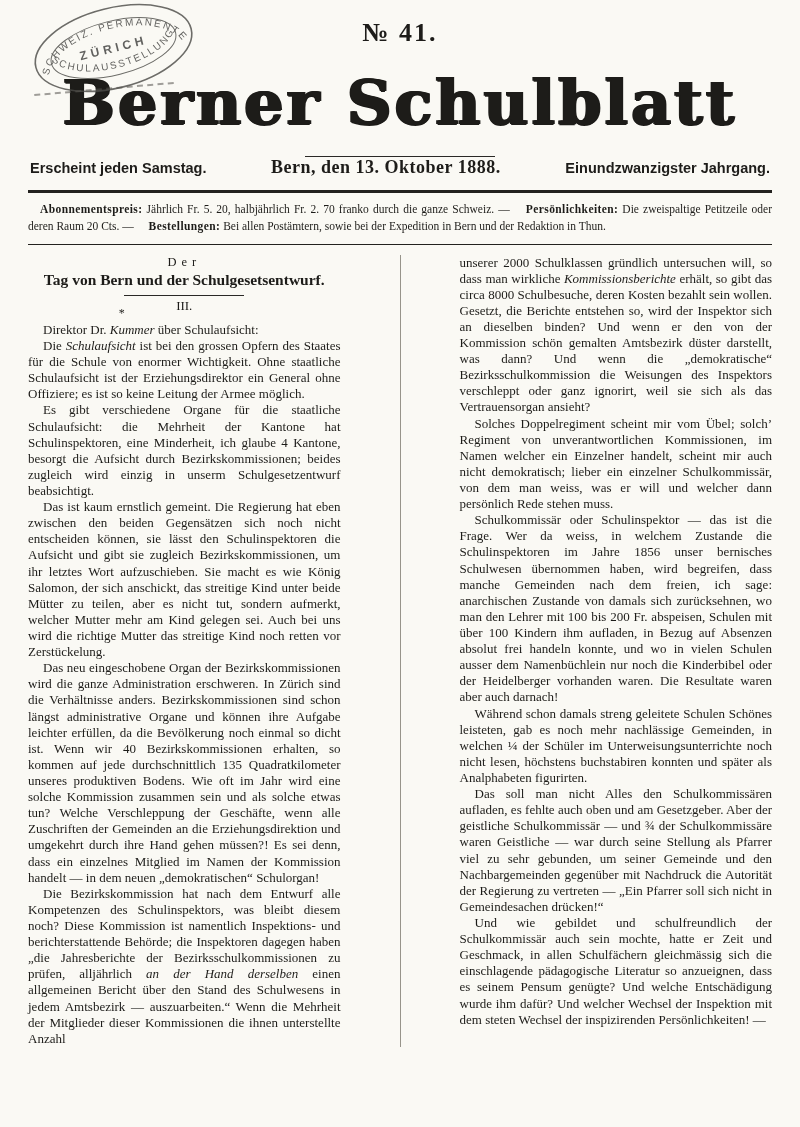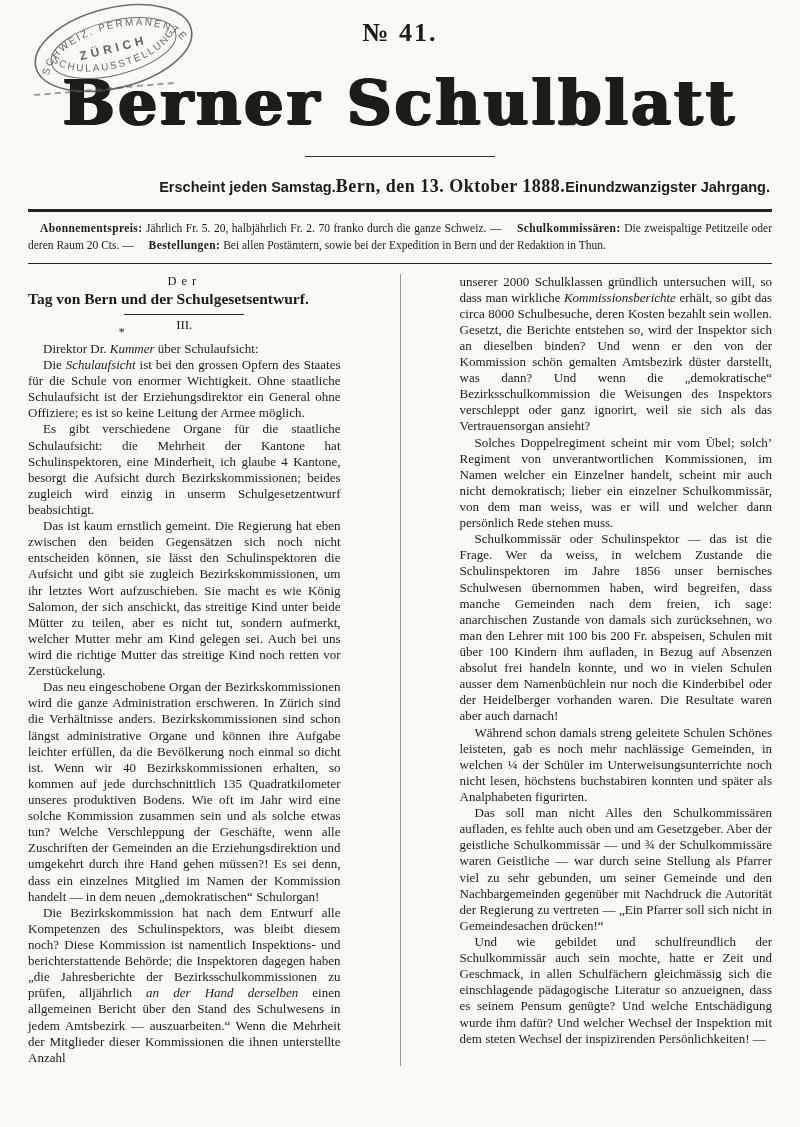--- a/index.html
+++ b/index.html
@@ -32,37 +32,37 @@
     font-weight: bold; font-size: 62px; line-height: 1; letter-spacing: 3px;
     text-shadow: 1.3px 0 currentColor, -1.3px 0 currentColor, 0 1px currentColor;
   }
   .subtitle {
     margin-top: 18px; text-align: center;
     font-family: "Liberation Sans", "DejaVu Sans", sans-serif;
     font-weight: bold; font-size: 20px; letter-spacing: .3px;
   }
   .short-rule { width: 190px; height: 1px; background: #2a2926; margin: 22px auto 0; }
 
-  .dateline { display: flex; justify-content: flex-end; align-items: baseline; padding: 0 30px; margin-top: 19px; }
+  .dateline { display: flex; justify-content: space-between; align-items: baseline; padding: 0 30px; margin-top: 0; }
   .dl-side { font-family: "Liberation Sans", sans-serif; font-weight: bold; font-size: 14.5px; }
   .dl-center { font-size: 18px; font-weight: bold; letter-spacing: .5px; }
 
   .thick-rule { height: 3px; background: #23221f; margin: 12px 28px 8px; }
   .subscription { margin: 0 28px; font-size: 11.5px; line-height: 1.5; text-align: justify; }
   .subscription b { letter-spacing: .4px; margin-left: 12px; }
   .thin-rule { height: 1px; background: #23221f; margin: 8px 28px 10px; }
 
   
   .columns { display: flex; padding: 0 28px; align-items: stretch; gap: 48px; }
   .col { flex: 1 1 0; min-width: 0; font-size: 13px; line-height: 1.24; text-align: justify; }
   .col-rule { width: 1px; background: #97948a; margin: 0 11px; }
 
   .pretitle { text-align: center; letter-spacing: 5px; font-size: 12.5px; }
   .article-title {
-    font-weight: bold; font-size: 15.5px; line-height: 1.15;
+    text-align: center; font-weight: bold; font-size: 15.5px; line-height: 1.15;
     white-space: nowrap; margin-top: 1px;
   }
   .title-rule { width: 120px; height: 1px; background: #2a2926; margin: 6px auto 2px; }
   .section-row { position: relative; text-align: center; font-size: 13px; margin-bottom: 8px; }
   .section-star { position: absolute; left: 29%; top: 8px; font-size: 12px; }
 
   .par { text-indent: 15px; }
   .par.no-indent { text-indent: 0; }
   .par i { font-style: italic; }
 </style>
@@ -89,21 +89,21 @@
   <div class="short-rule"></div>
 
   <div class="dateline">
     <span class="dl-side">Erscheint jeden Samstag.</span>
     <span class="dl-center">Bern, den 13. Oktober 1888.</span>
     <span class="dl-side">Einundzwanzigster Jahrgang.</span>
   </div>
 
   <div class="thick-rule"></div>
 
-  <p class="subscription"><b>Abonnementspreis:</b><span> Jährlich Fr. 5. 20, halbjährlich Fr. 2. 70 franko durch die ganze Schweiz. — </span><b>Schulkommissären:</b><span> Die zweispaltige Petitzeile oder deren Raum 20 Cts. — </span><b>Bestellungen:</b><span> Bei allen Postämtern, sowie bei der Expedition in Bern und der Redaktion in Thun.</span></p>
+  <p class="subscription"><b>Abonnementspreis:</b><span> Jährlich Fr. 5. 20, halbjährlich Fr. 2. 70 franko durch die ganze Schweiz. — </span><b>Persönlichkeiten:</b><span> Die zweispaltige Petitzeile oder deren Raum 20 Cts. — </span><b>Bestellungen:</b><span> Bei allen Postämtern, sowie bei der Expedition in Bern und der Redaktion in Thun.</span></p>
 
   <div class="thin-rule"></div>
 
   <main class="columns">
 
     <section class="col">
       <div class="pretitle">Der</div>
       <h2 class="article-title">Tag von Bern und der Schulgesetsentwurf.</h2>
       <div class="title-rule"></div>
       <div class="section-row">

